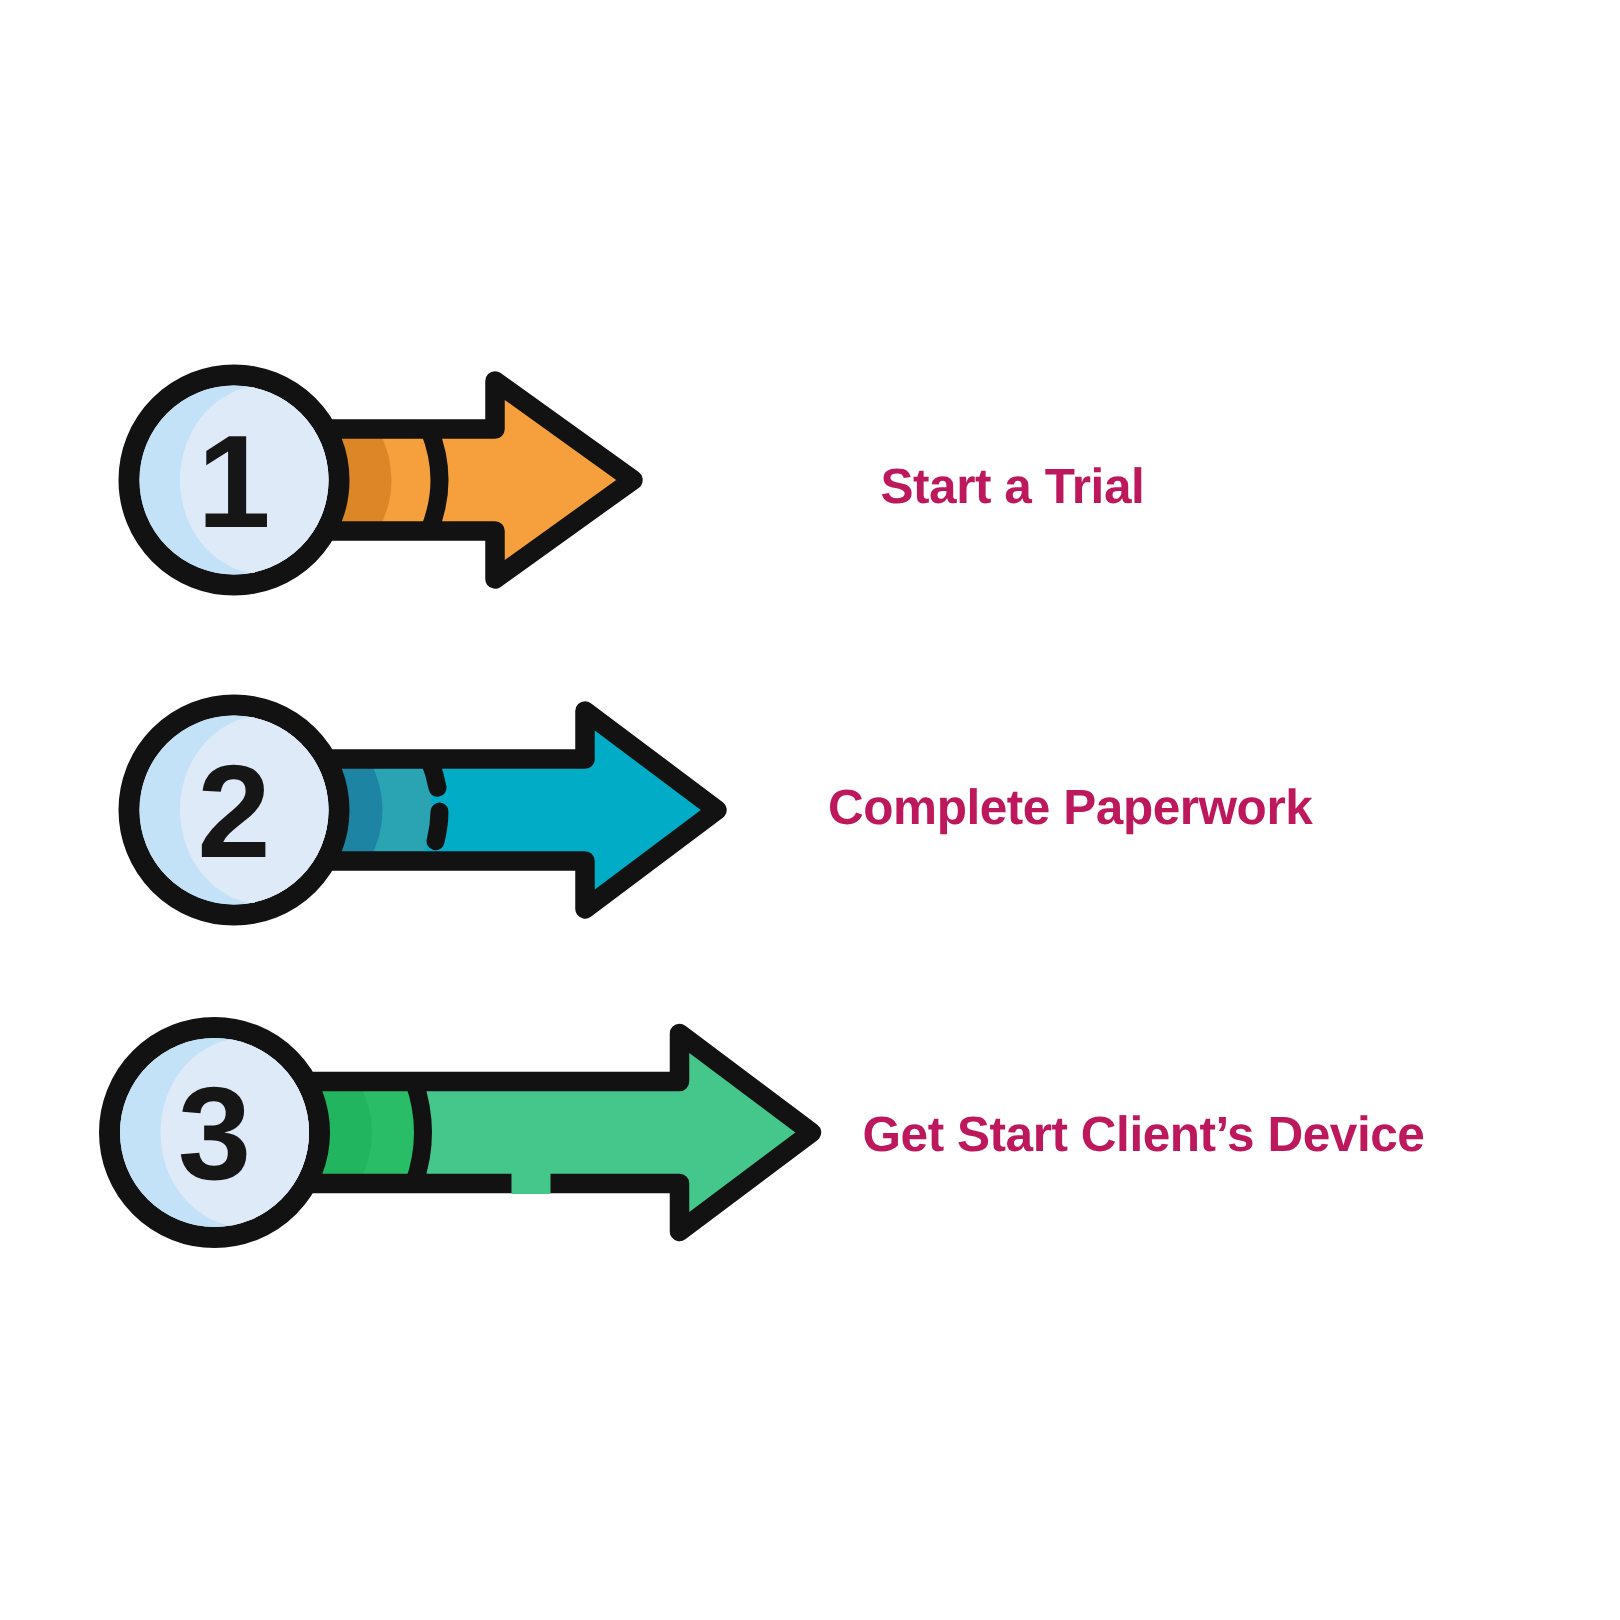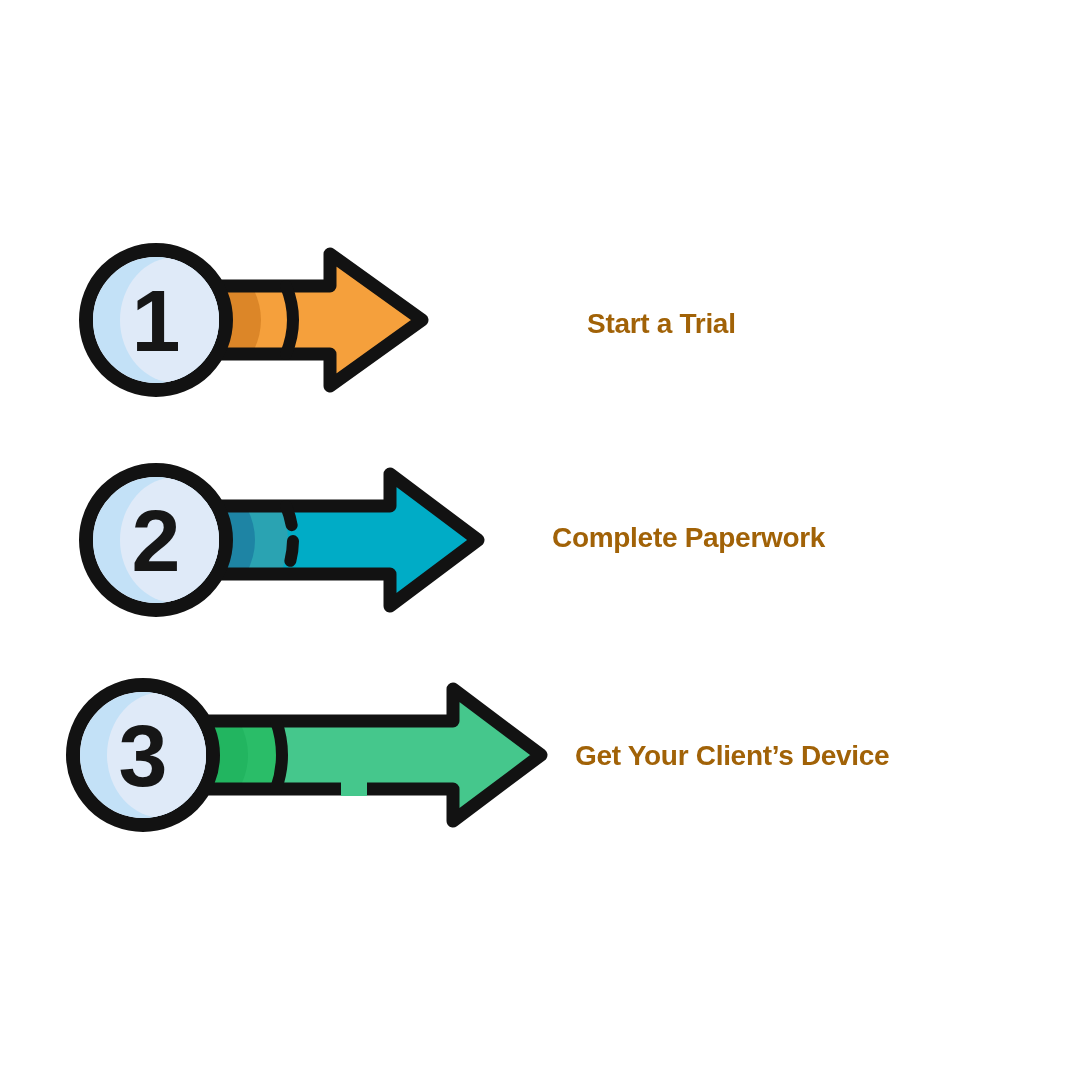--- a/index.html
+++ b/index.html
@@ -11,24 +11,24 @@
     overflow:hidden;
   }
   .canvas{position:absolute;left:0;top:0;width:1080px;height:1080px;}
   .step-icon{position:absolute;display:block;}
   .icon-1{left:74px;top:236px;width:360px;height:168px;}
   .icon-2{left:74px;top:456px;width:430px;height:168px;}
   .icon-3{left:64px;top:671px;width:500px;height:168px;}
   .step-label{
     position:absolute;
     font-weight:700;
-    font-size:28px;
+    font-size:33px;
     line-height:36px;
     letter-spacing:-0.3px;
-    color:#a16207;
+    color:#be185d;
     white-space:nowrap;
   }
   .label-1{left:587px;top:306px;}
   .label-2{left:552px;top:520px;}
   .label-3{left:575px;top:738px;}
   svg text.num{
     font-family:"Liberation Sans",sans-serif;
     font-weight:700;
     font-size:88px;
     fill:#161616;
@@ -98,16 +98,16 @@
         <path d="M 212 50 q 12 34 0 68" stroke-width="12"></path>
       </g>
       <path d="M 277 118 H 303" fill="none" stroke-width="14" stroke-linecap="butt" stroke="#45c78c"></path>
       <g fill="none" stroke-linejoin="round" stroke-linecap="round" stroke="#121212">
         <circle cx="79" cy="84" r="70" stroke-width="14" fill="#dfeaf8"></circle>
       </g>
       <circle cx="79" cy="84" r="63" stroke="none" fill="#c3e1f7"></circle>
       <ellipse cx="99" cy="84" rx="56" ry="63" stroke="none" clip-path="url(#cc3)" fill="#dfeaf8"></ellipse>
       <text class="num" x="79" y="115">3</text>
     </svg>
-    <div class="step-label label-3">Get Your Client’s Device</div>
+    <div class="step-label label-3">Get Start Client’s Device</div>
   </div>
 
 </div>
 
 </body></html>

